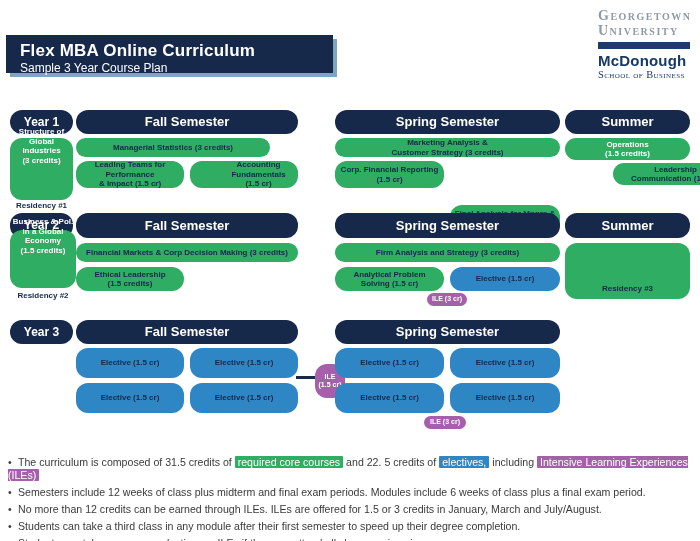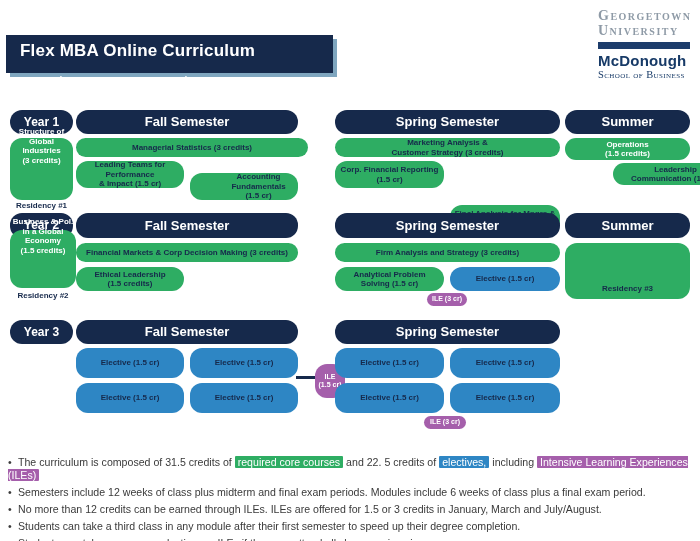--- a/index.html
+++ b/index.html
@@ -19,21 +19,21 @@
   .sem-head  { font-size:13px; }
   .year-head { font-size:12px; }
 
   .res-course { color:#ffffff; }
   .res-tag    { color:#16294b;margin-top:36px; }
 
   
   .hdr-shadow { background:#7fa6bf; }
   .hdr { background:#16294b; color:#fff; padding:6px 0 0 14px; }
   .hdr-title { font-size:17px; font-weight:bold; letter-spacing:.2px; }
-  .hdr-sub   { font-size:15px; margin-top:12px; }
+  .hdr-sub   { font-size:12px; margin-top:0; }
 
   
   .logo-univ { font-family:"Liberation Serif", serif; font-variant:small-caps; letter-spacing:1.5px;
                color:#8e9aa6; font-size:14px; line-height:1.04; font-weight:bold; }
   .logo-bar  { background:#1d3c6b; }
   .logo-mcd  { color:#173a67; font-size:15px; font-weight:bold; letter-spacing:.2px; }
   .logo-sob  { font-family:"Liberation Serif", serif; font-variant:small-caps; color:#173a67;
                font-size:10.5px; letter-spacing:.4px; }
 
   .connector { background:#16294b; }
@@ -72,24 +72,24 @@
   <div class="box navyband sem-head" style="left:565px;top:110px;width:125px;height:24px;">Summer</div>
 
   <div class="box green" style="left:10px;top:138px;width:63px;height:62px;">
     <span class="res-course">Structure of
 Global
 Industries
 (3 credits)</span>
     <span class="res-tag">Residency #1</span>
   </div>
 
-  <div class="box green" style="left:76px;top:138px;width:232px;height:19px;">Managerial Statistics (3 credits)</div>
+  <div class="box green" style="left:76px;top:138px;width:194px;height:19px;">Managerial Statistics (3 credits)</div>
   <div class="box green" style="left:76px;top:161px;width:108px;height:27px;">Leading Teams for Performance
 &amp; Impact (1.5 cr)</div>
-  <div class="box green" style="left:190px;top:173px;width:108px;height:27px;padding-left:29px;">Accounting Fundamentals
+  <div class="box green" style="left:190px;top:161px;width:108px;height:27px;padding-left:29px;">Accounting Fundamentals
 (1.5 cr)</div>
 
   <div class="box green" style="left:335px;top:138px;width:225px;height:19px;">Marketing Analysis &amp;
 Customer Strategy (3 credits)</div>
   <div class="box green" style="left:335px;top:161px;width:109px;height:27px;">Corp. Financial Reporting
 (1.5 cr)</div>
   <div class="box green" style="left:450px;top:161px;width:110px;height:27px;margin-top:44px;">Fincl Analysis for Mngrs &amp;
 Investrs (1.5 cr)</div>
 
   <div class="box greenw" style="left:565px;top:138px;width:125px;height:22px;">Operations

